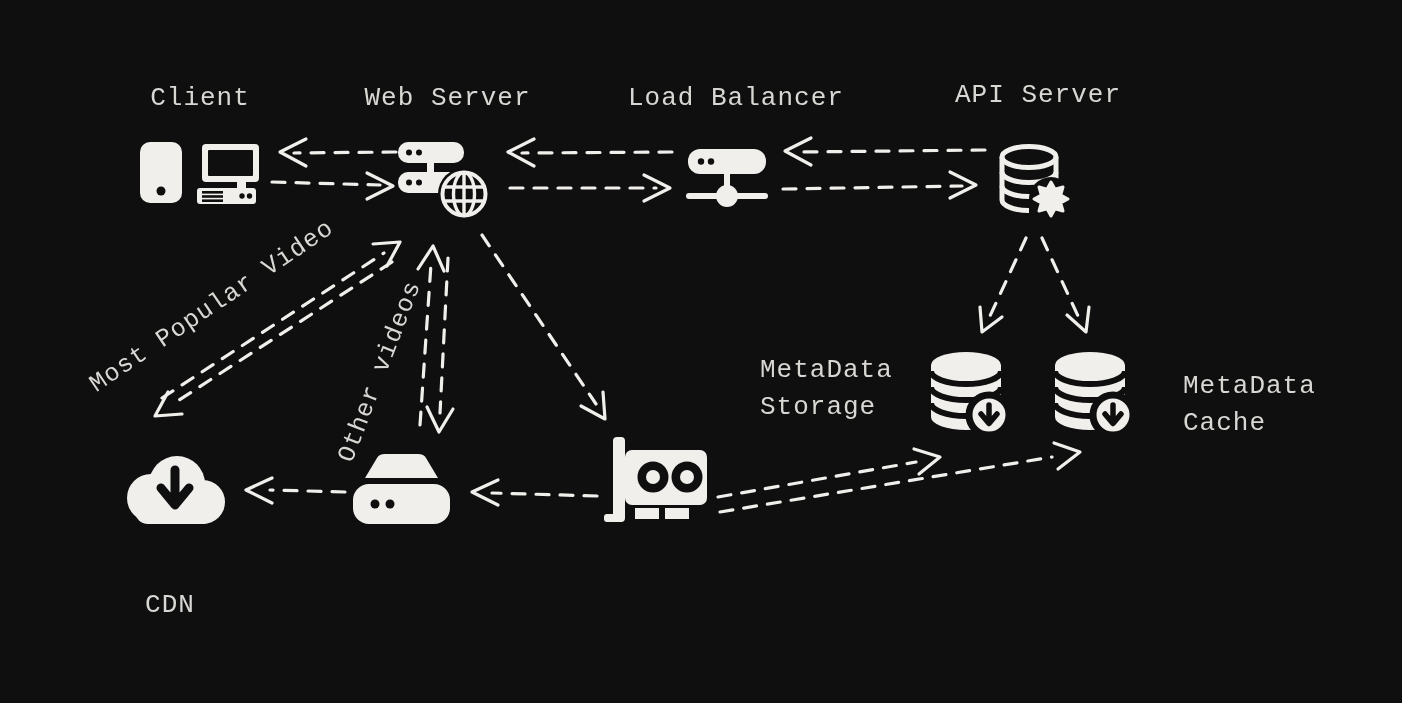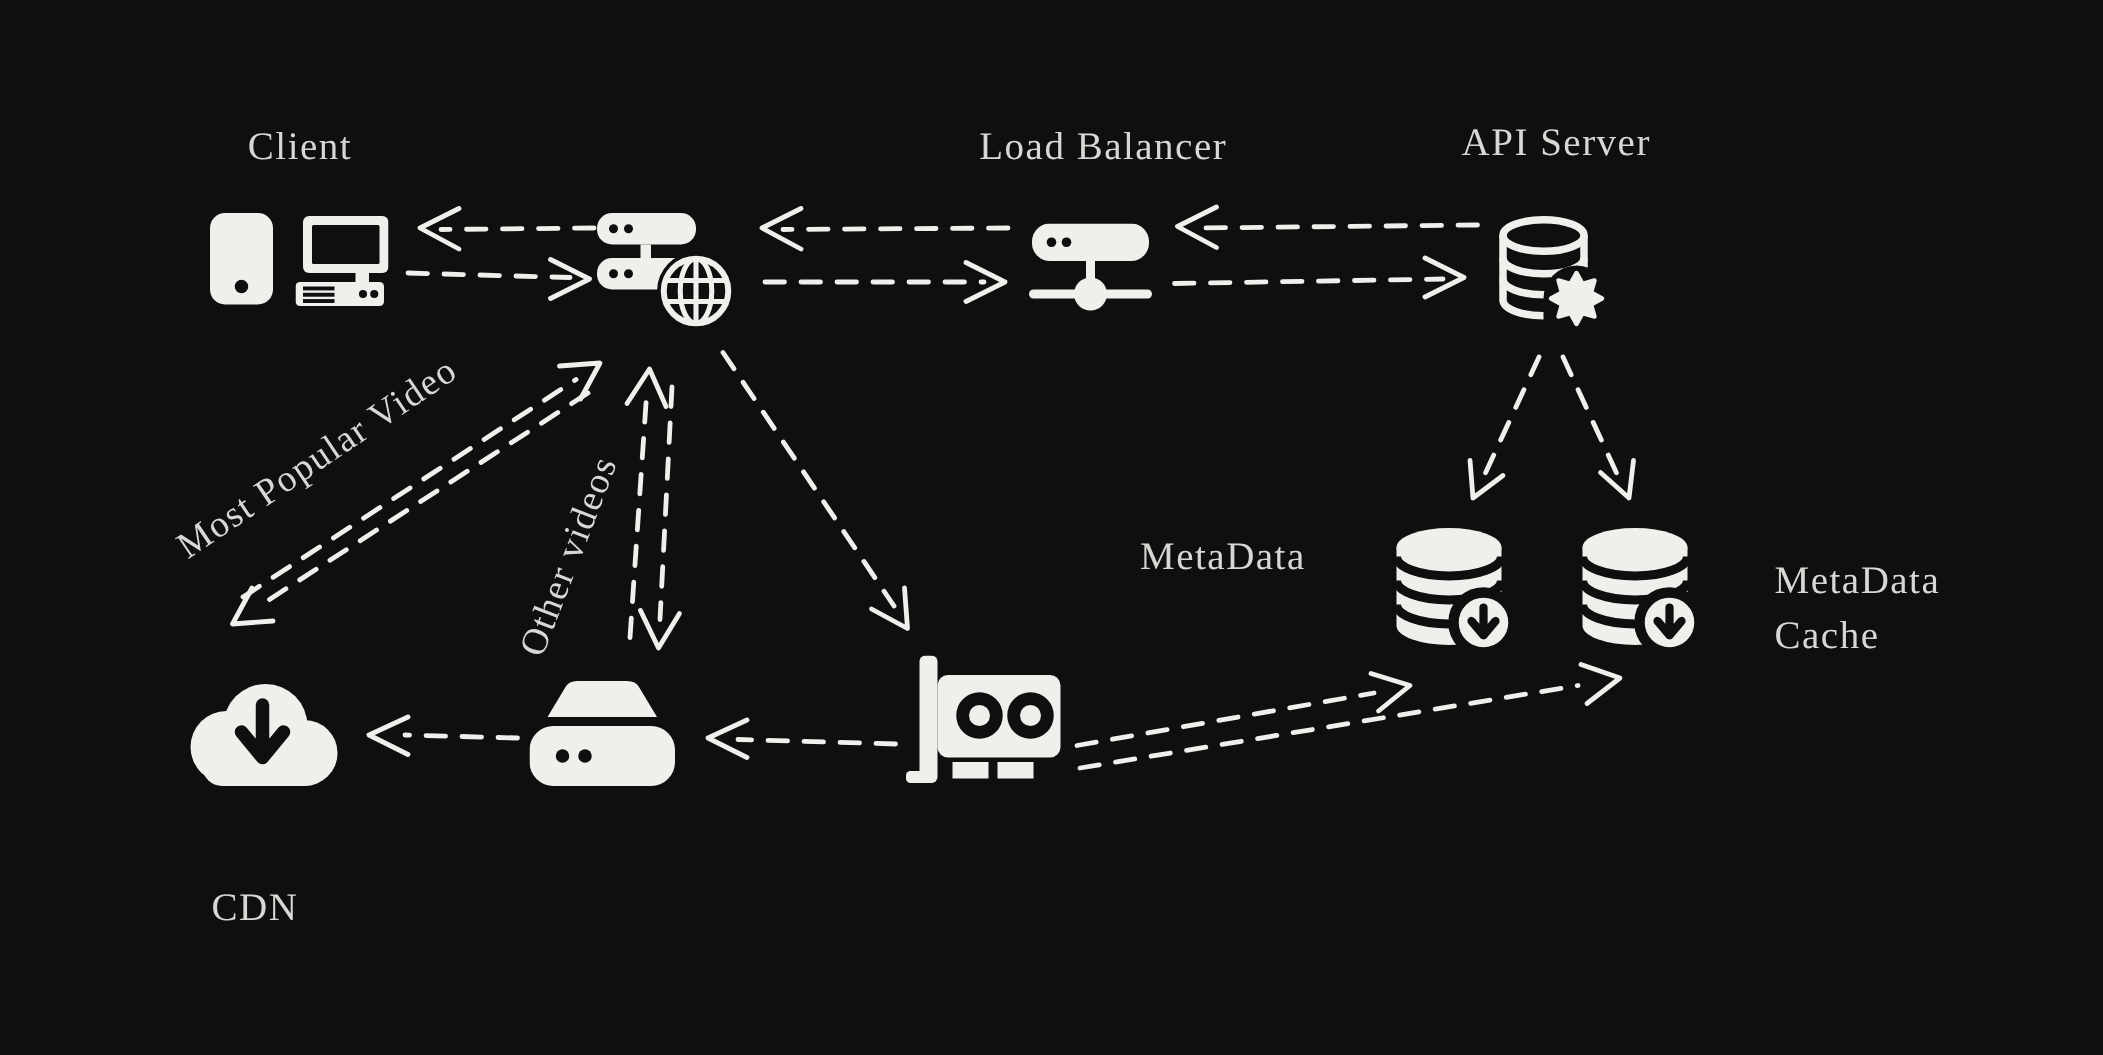--- a/index.html
+++ b/index.html
@@ -6,21 +6,21 @@
     --bg:#0f0f0f;
     --ink:#f1efeb;
     --text:#d9d7d3;
   }
   html,body{margin:0;padding:0;background:var(--bg);}
   #canvas{
     position:relative;
     width:1402px;height:703px;
     background:var(--bg);
     overflow:hidden;
-    font-family:Liberation Serif, serif;
+    font-family:Liberation Mono, monospace;
   }
   .node-label{
     position:absolute;
     color:var(--text);
     font-size:26px;
     letter-spacing:1px;
     text-align:center;
     white-space:nowrap;
   }
   .node-label.left{text-align:left;}
@@ -228,25 +228,27 @@
     <rect x="21" y="13" width="82" height="55" rx="7" fill="#f1efeb"></rect>
     <circle cx="49" cy="40" r="15.5" fill="#0f0f0f"></circle>
       <circle cx="49" cy="40" r="7" fill="#f1efeb"></circle>
     <circle cx="83" cy="40" r="15.5" fill="#0f0f0f"></circle>
       <circle cx="83" cy="40" r="7" fill="#f1efeb"></circle>
     <rect x="31" y="71" width="24" height="11" fill="#f1efeb"></rect>
     <rect x="61" y="71" width="24" height="11" fill="#f1efeb"></rect>
   </svg>
 
   <div class="node-label" style="left:150px;top:83px;width:100px">Client</div>
+  <div class="node-label" style="left:360px;top:83px;width:175px">Web Server</div>
   <div class="node-label" style="left:955px;top:80px;width:165px">API Server</div>
   <div class="node-label" style="left:628px;top:83px;width:215px">Load Balancer</div>
 
   <div class="node-label left two-line" style="left:760px;top:352px">
     <div>MetaData</div>
+    <div>Storage</div>
   </div>
   <div class="node-label left two-line" style="left:1183px;top:368px">
     <div>MetaData</div>
     <div>Cache</div>
   </div>
 
   <div class="node-label" style="left:120px;top:590px;width:100px">CDN</div>
 
   <div class="edge-label" style="left:62px;top:292px;width:300px;transform:rotate(-34deg)">Most Popular Video</div>
   <div class="edge-label" style="left:280px;top:357px;width:200px;transform:rotate(-69deg)">Other videos</div>

